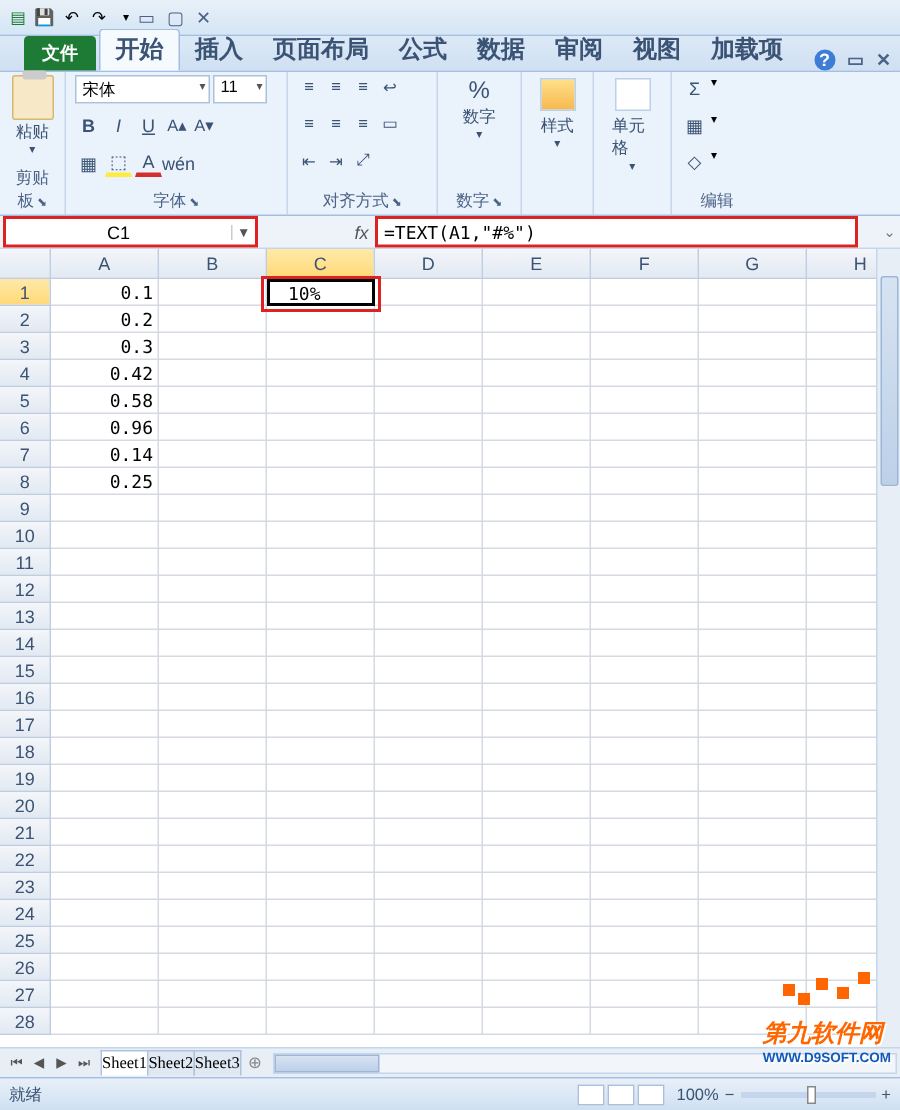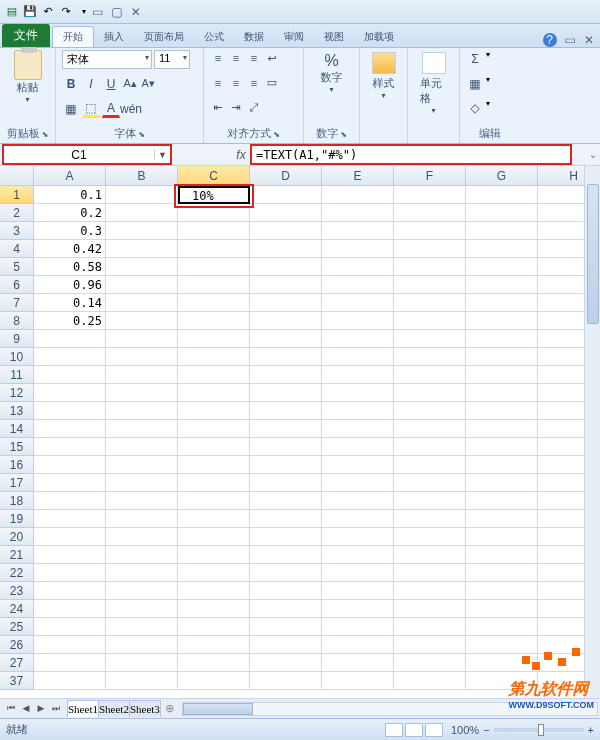--- a/index.html
+++ b/index.html
@@ -7,23 +7,23 @@
 
 
 .title-bar { height: 24px; background: linear-gradient(#e8f0f8, #d5e6f5); display: flex; align-items: center; padding: 0 4px; border-bottom: 1px solid #a3bde3; }
 .title-bar .qat { display: flex; gap: 2px; align-items: center; }
 .title-bar .qat .ico { width: 16px; height: 16px; display: flex; align-items: center; justify-content: center; font-size: 11px; }
 .title-text { flex: 1; text-align: center; font-size: 12px; color: #4b6387; }
 .win-controls { display: flex; gap: 8px; font-size: 12px; color: #4b6387; }
 .win-controls span { cursor: pointer; }
 
 
-.ribbon-tabs { height: 24px; background: linear-gradient(#dce9f7, #cfe0f2); display: flex; align-items: flex-end; padding-left: 2px; border-bottom: 1px solid #a3bde3; }
+.ribbon-tabs { height: 24px; background: linear-gradient(#dce9f7, #cfe0f2); display: flex; align-items: flex-end; padding-left: 16px; border-bottom: 1px solid #a3bde3; font-weight: bold; }
 .file-tab { background: #1e7b35; color: #fff; padding: 3px 12px; font-size: 12px; border-radius: 3px 3px 0 0; margin-right: 2px; }
-.tab { padding: 3px 10px; font-size: 10px; color: #3b5374; cursor: pointer; text-align: center; }
+.tab { padding: 3px 10px; font-size: 16px; color: #3b5374; cursor: pointer; text-align: center; }
 .tab.active { background: #f5faff; border: 1px solid #a3bde3; border-bottom: none; border-radius: 3px 3px 0 0; }
 .ribbon-tabs .right-ctrls { margin-left: auto; display: flex; gap: 8px; padding-right: 6px; font-size: 12px; color: #4b6387; }
 
 
 .ribbon { height: 96px; background: #eaf2fb; border-bottom: 1px solid #a3bde3; display: flex; }
 .group { border-right: 1px solid #c5d6ec; padding: 2px 6px; display: flex; flex-direction: column; justify-content: space-between; }
 .group-label { text-align: center; font-size: 11px; color: #4b6387; padding-top: 2px; }
 .group-label .dl { font-size: 8px; vertical-align: middle; margin-left: 2px; }
 .paste-btn { display: flex; flex-direction: column; align-items: center; font-size: 11px; color: #3b5374; }
 .paste-ico { width: 28px; height: 30px; background: #f7e9c8; border: 1px solid #d6b870; border-radius: 2px; position: relative; }
@@ -126,21 +126,21 @@
   <div class="tab">视图</div>
   <div class="tab">加载项</div>
   <div class="right-ctrls">
     <span style="background:#3d7dd6;color:#fff;border-radius:50%;width:14px;height:14px;text-align:center;line-height:14px">?</span>
     <span>▭</span>
     <span>✕</span>
   </div>
 </div>
 
 <div class="ribbon">
-  <div class="group" style="width:56px">
+  <div class="group" style="width:44px">
     <div class="paste-btn">
       <div class="paste-ico"></div>
       <span>粘贴</span>
       <span style="font-size:8px">▾</span>
     </div>
     <div class="group-label"><span>剪贴板</span><span class="dl">⬊</span></div>
   </div>
 
   <div class="group font-group">
     <div class="font-row">
@@ -274,21 +274,21 @@
       <div class="row-h">18</div>
       <div class="row-h">19</div>
       <div class="row-h">20</div>
       <div class="row-h">21</div>
       <div class="row-h">22</div>
       <div class="row-h">23</div>
       <div class="row-h">24</div>
       <div class="row-h">25</div>
       <div class="row-h">26</div>
       <div class="row-h">27</div>
-      <div class="row-h">37</div>
+      <div class="row-h">28</div>
     </div>
   <div class="cells" id="cells">
       <div class="row">
         <div class="cell">0.1</div>
         <div class="cell"></div>
         <div class="cell left active">10%</div>
         <div class="cell"></div>
         <div class="cell"></div>
         <div class="cell"></div>
         <div class="cell"></div>

